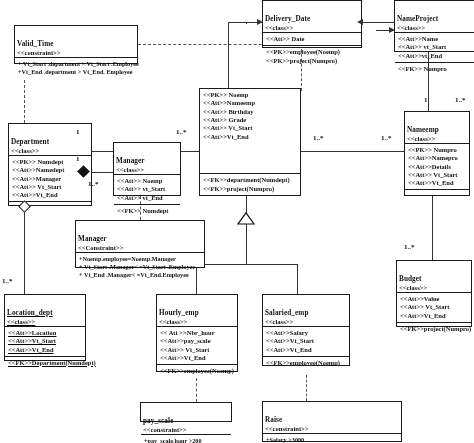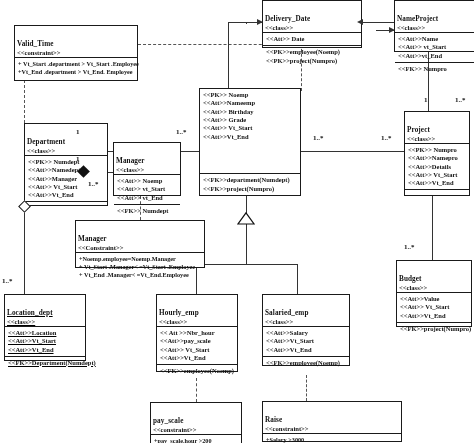--- a/index.html
+++ b/index.html
@@ -190,21 +190,21 @@
   <div class="mult" style="left:404px; top:243px;">1..*</div>
   <div class="mult" style="left:455px; top:96px;">1..*</div>
 
   <div class="diamond" style="left:79px; top:167px;"></div>
   <div class="diamond hollow" style="left:19.5px; top:202px;"></div>
   <div class="tri" style="left:239px; top:214px; border-bottom-color:#fff;"></div>
   <svg class="tri-wrap" style="left:237px; top:212px;" width="18" height="13" viewBox="0 0 18 13">
     <polygon points="9,0.8 17,12 1,12" fill="#ffffff" stroke="#111111" stroke-width="1.2"></polygon>
   </svg>
 
-  <div class="uml-box" style="left:14px; top:25px; width:124px; height:56px;">
+  <div class="uml-box" style="left:14px; top:25px; width:124px; height:39px;">
     <div class="uml-head">
       <div class="uml-name">Valid_Time</div>
       <div class="uml-stereo">&lt;&lt;constraint&gt;&gt;</div>
     </div>
     <div class="uml-attrs">
       <div class="constraint-line">+ Vt_Start .department &gt; Vt_Start .Employee</div>
       <div class="constraint-line">+Vt_End .department &gt; Vt_End. Employee</div>
     </div>
   </div>
 
@@ -230,21 +230,21 @@
     <div class="uml-attrs">
       <div class="uml-line">&lt;&lt;Att&gt;&gt;Name</div>
       <div class="uml-line">&lt;&lt;Att&gt;&gt; vt_Start</div>
       <div class="uml-line">&lt;&lt;Att&gt;&gt;vt_End</div>
     </div>
     <div class="uml-ops">
       <div class="uml-line">&lt;&lt;FK&gt;&gt; Numpro</div>
     </div>
   </div>
 
-  <div class="uml-box" style="left:24px; top:123px; width:84px; height:83px;">
+  <div class="uml-box" style="left:8px; top:123px; width:84px; height:83px;">
     <div class="uml-head">
       <div class="uml-name">Department</div>
       <div class="uml-stereo">&lt;&lt;class&gt;&gt;</div>
     </div>
     <div class="uml-attrs">
       <div class="uml-line">&lt;&lt;PK&gt;&gt; Numdept</div>
       <div class="uml-line">&lt;&lt;Att&gt;&gt;Namedept</div>
       <div class="uml-line">&lt;&lt;Att&gt;&gt;Manager</div>
       <div class="uml-line">&lt;&lt;Att&gt;&gt; Vt_Start</div>
       <div class="uml-line">&lt;&lt;Att&gt;&gt;Vt_End</div>
@@ -289,21 +289,21 @@
       <div class="uml-line">&lt;&lt;Att&gt;&gt;Vt_End</div>
     </div>
     <div class="uml-ops">
       <div class="uml-line">&lt;&lt;FK&gt;&gt;department(Numdept)</div>
       <div class="uml-line">&lt;&lt;FK&gt;&gt;project(Numpro)</div>
     </div>
   </div>
 
   <div class="uml-box" style="left:404px; top:111px; width:66px; height:85px;">
     <div class="uml-head">
-      <div class="uml-name">Project</div>
+      <div class="uml-name">Nameemp</div>
       <div class="uml-stereo">&lt;&lt;class&gt;&gt;</div>
     </div>
     <div class="uml-attrs">
       <div class="uml-line">&lt;&lt;PK&gt;&gt; Numpro</div>
       <div class="uml-line">&lt;&lt;Att&gt;&gt;Namepro</div>
       <div class="uml-line">&lt;&lt;Att&gt;&gt;Details</div>
       <div class="uml-line">&lt;&lt;Att&gt;&gt; Vt_Start</div>
       <div class="uml-line">&lt;&lt;Att&gt;&gt;Vt_End</div>
     </div>
     <div class="uml-ops empty"></div>
@@ -363,21 +363,21 @@
     <div class="uml-attrs">
       <div class="uml-line">&lt;&lt;Att&gt;&gt;Value</div>
       <div class="uml-line">&lt;&lt;Att&gt;&gt; Vt_Start</div>
       <div class="uml-line">&lt;&lt;Att&gt;&gt;Vt_End</div>
     </div>
     <div class="uml-ops">
       <div class="uml-line">&lt;&lt;FK&gt;&gt;project(Numpro)</div>
     </div>
   </div>
 
-  <div class="uml-box" style="left:150px; top:402px; width:92px; height:42px;">
+  <div class="uml-box" style="left:140px; top:402px; width:92px; height:20px;">
     <div class="uml-head">
       <div class="uml-name">pay_scale</div>
       <div class="uml-stereo">&lt;&lt;constraint&gt;&gt;</div>
     </div>
     <div class="uml-attrs">
       <div class="constraint-line">+pay_scale.hour &gt;200</div>
     </div>
   </div>
 
   <div class="uml-box" style="left:262px; top:401px; width:140px; height:41px;">

